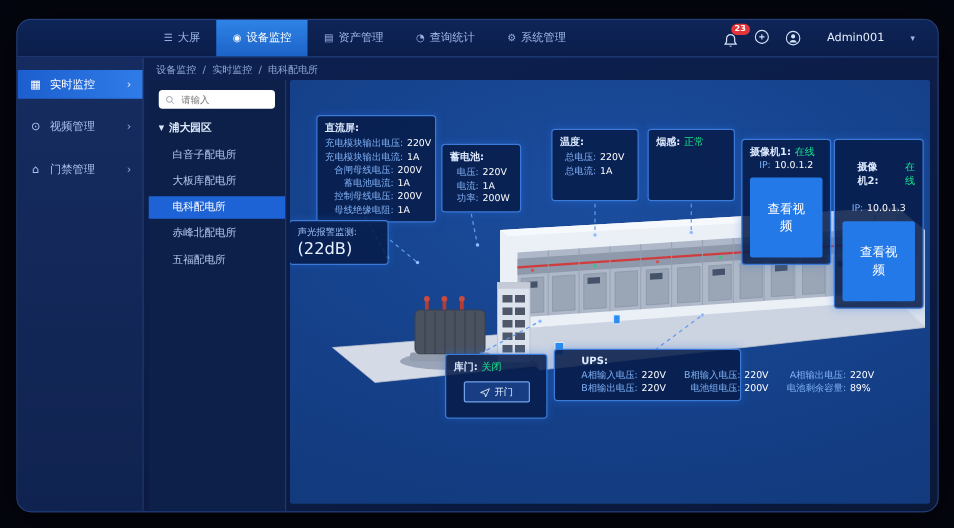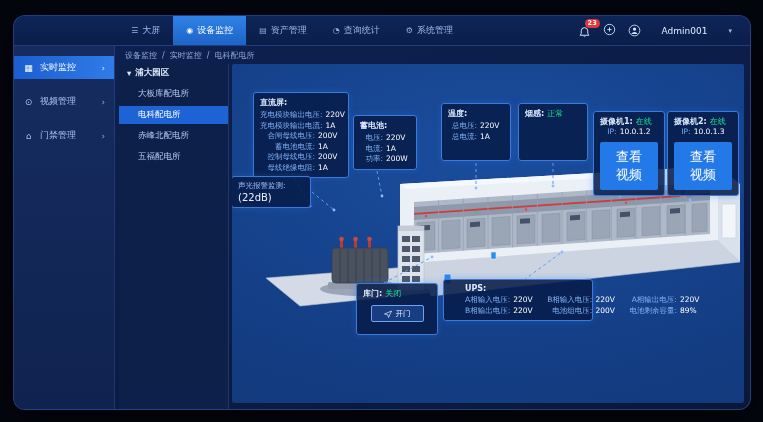--- a/index.html
+++ b/index.html
@@ -82,21 +82,21 @@
     box-shadow:0 0 7px rgba(40,110,220,.35);
   }
   .ptitle{font-size:8px;color:#dce9fe;font-weight:bold;margin-bottom:2px;}
   .prow{display:flex;align-items:center;line-height:10.5px;font-size:7.5px;white-space:nowrap;}
   .prow .lbl{flex:1;text-align:right;color:#7fb0f5;}
   .prow .val{min-width:24px;text-align:left;color:#fff;margin-left:3px;}
   .ok{color:#17e38c;text-align:right;}
   .inline{display:flex;gap:3px;font-size:8px;align-items:center;}
   .btn-video{
     display:block;margin:4px auto 1px;background:#2479e8;color:#fff;border:0;
-    font-size:13px;padding:6px 11px;border-radius:2px;cursor:pointer;font-family:Liberation Sans, sans-serif;
+    font-size:10px;padding:18px 11px;border-radius:2px;cursor:pointer;font-family:Liberation Sans, sans-serif;
   }
   .btn-door{
     display:flex;align-items:center;gap:4px;margin:6px auto 1px;width:max-content;
     background:rgba(45,95,190,.45);color:#eaf2ff;border:1px solid #6fa3ec;
     font-size:7.5px;padding:2.5px 12px;border-radius:2px;cursor:pointer;font-family:inherit;
   }
   .ups-grid{display:grid;grid-template-columns:1fr 1fr 1fr;column-gap:10px;}
   .overlay{position:absolute;left:0;top:0;pointer-events:none;}
 </style>
 </head>
@@ -172,24 +172,32 @@
 
   <div class="breadcrumb">
     <span>设备监控</span>
     <span>/</span>
     <span>实时监控</span>
     <span>/</span>
     <span>电科配电所</span>
   </div>
 
   <div class="tree">
+    <div class="search">
+      <svg width="8" height="8" viewBox="0 0 16 16">
+          <circle cx="7" cy="7" r="4.6" fill="none" stroke="#9aa3af" stroke-width="1.6"></circle>
+          <path d="M10.4 10.4 14 14" stroke="#9aa3af" stroke-width="1.6"></path>
+        </svg>
+      <input placeholder="请输入" style="">
+    </div>
     <div class="tree-parent">
       <span>▾</span>
       <span>浦大园区</span>
     </div>
+    <div class="tree-item">白音子配电所</div>
     <div class="tree-item">大板库配电所</div>
     <div class="tree-item selected">电科配电所</div>
     <div class="tree-item">赤峰北配电所</div>
     <div class="tree-item">五福配电所</div>
   </div>
 
   <div class="canvas">
 
     <svg class="overlay" style="left:16px;top:92px;" width="492" height="165" viewBox="0 0 492 165">
 
@@ -387,33 +395,33 @@
       </div>
       <div class="prow" style="justify-content:center;">
           <span style="color:#7fb0f5;">IP:</span>
           <span class="val">10.0.1.2</span>
         </div>
       <button class="btn-video">查看视频</button>
     </div>
 
     <div class="panel" style="left:435px;top:47px;width:72px;">
       <div class="inline">
-        <span class="ptitle" style="margin:0;">摄像机2:</span>
+        <span class="ptitle" style="margin:12px;">摄像机2:</span>
         <span class="ok">在线</span>
       </div>
       <div class="prow" style="justify-content:center;">
           <span style="color:#7fb0f5;">IP:</span>
           <span class="val">10.0.1.3</span>
         </div>
       <button class="btn-video">查看视频</button>
     </div>
 
     <div class="panel" style="left:-1px;top:112px;width:80px;">
       <div style="font-size:7.5px;color:#9dc1f7;">声光报警监测:</div>
-      <div style="font-size:10px;color:#e8f1ff;margin-top:1px;">(22dB)</div>
+      <div style="font-size:13px;color:#e8f1ff;margin-top:1px;">(22dB)</div>
     </div>
 
     <div class="panel" style="left:124px;top:219px;width:82px;height:52px;">
       <div class="inline">
         <span class="ptitle" style="margin:0;">库门:</span>
         <span class="ok">关闭</span>
       </div>
       <button class="btn-door">
         <svg width="8" height="8" viewBox="0 0 16 16">
             <path d="M1 8 L15 2 L9 15 L7.5 9.5 Z" fill="none" stroke="#eaf2ff" stroke-width="1.4"></path>

